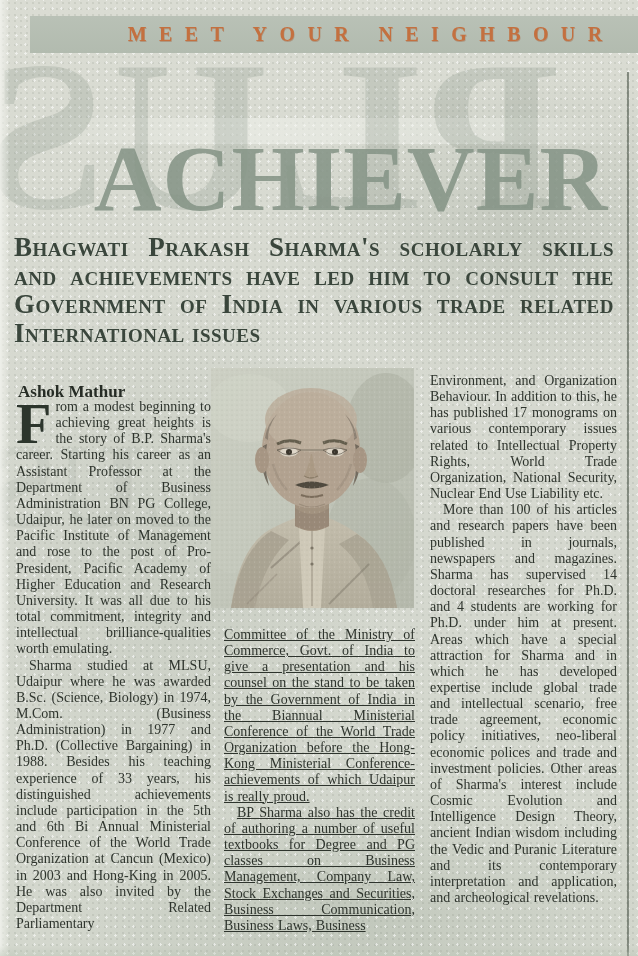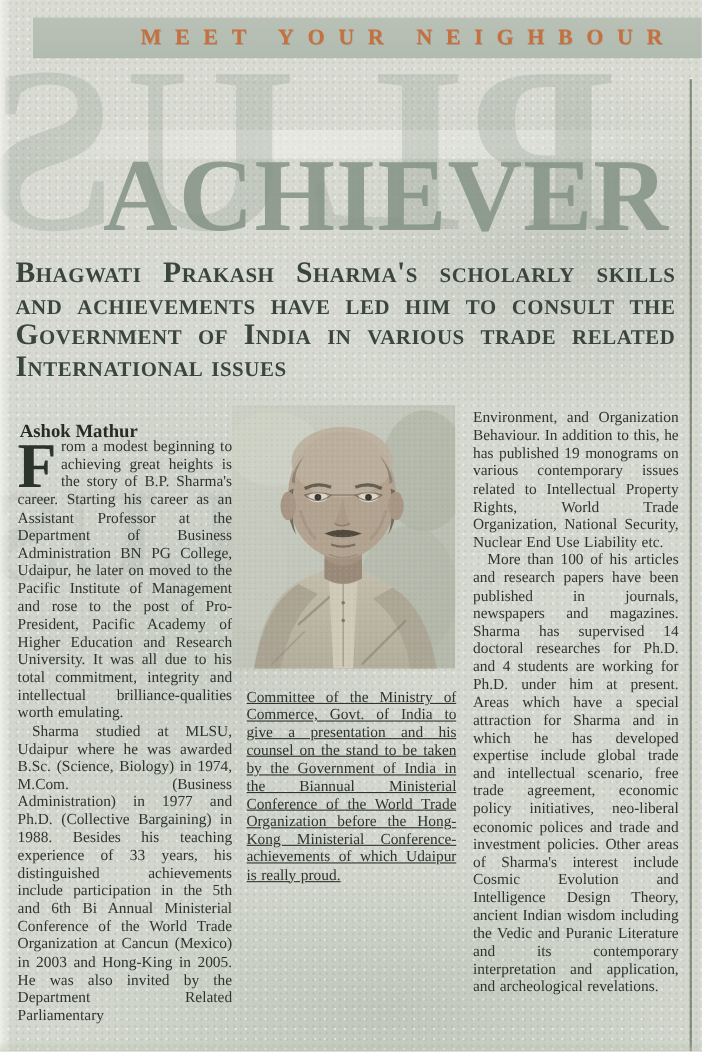--- a/index.html
+++ b/index.html
@@ -300,24 +300,25 @@
     </svg>
   </figure>
 
   <div class="col col-left">
     <p><span class="dropcap">F</span><span>rom a modest beginning to achieving great heights is the story of B.P. Sharma's career. Starting his career as an Assistant Professor at the Department of Business Administration BN PG College, Udaipur, he later on moved to the Pacific Institute of Management and rose to the post of Pro-President, Pacific Academy of Higher Education and Research University. It was all due to his total commitment, integrity and intellectual brilliance-qualities worth emulating.</span></p>
     <p class="indent">Sharma studied at MLSU, Udaipur where he was awarded B.Sc. (Science, Biology) in 1974, M.Com. (Business Administration) in 1977 and Ph.D. (Collective Bargaining) in 1988. Besides his teaching experience of 33 years, his distinguished achievements include participation in the 5th and 6th Bi Annual Ministerial Conference of the World Trade Organization at Cancun (Mexico) in 2003 and Hong-King in 2005. He was also invited by the Department Related Parliamentary</p>
   </div>
 
   <div class="col col-middle">
     <p>Committee of the Ministry of Commerce, Govt. of India to give a presentation and his counsel on the stand to be taken by the Government of India in the Biannual Ministerial Conference of the World Trade Organization before the Hong-Kong Ministerial Conference- achievements of which Udaipur is really proud.</p>
+    <p class="indent">BP Sharma also has the credit of authoring a number of useful textbooks for Degree and PG classes on Business Management, Company Law, Stock Exchanges and Securities, Business Communication, Business Laws, Business</p>
   </div>
 
   <div class="col col-right">
-    <p>Environment, and Organization Behaviour. In addition to this, he has published 19 monograms on various contemporary issues related to Intellectual Property Rights, World Trade Organization, National Security, Nuclear End Use Liability etc.</p>
+    <p>Environment, and Organization Behaviour. In addition to this, he has published 17 monograms on various contemporary issues related to Intellectual Property Rights, World Trade Organization, National Security, Nuclear End Use Liability etc.</p>
     <p class="indent">More than 100 of his articles and research papers have been published in journals, newspapers and magazines. Sharma has supervised 14 doctoral researches for Ph.D. and 4 students are working for Ph.D. under him at present. Areas which have a special attraction for Sharma and in which he has developed expertise include global trade and intellectual scenario, free trade agreement, economic policy initiatives, neo-liberal economic polices and trade and investment policies. Other areas of Sharma's interest include Cosmic Evolution and Intelligence Design Theory, ancient Indian wisdom including the Vedic and Puranic Literature and its contemporary interpretation and application, and archeological revelations.</p>
   </div>
 
   <div class="rule-right"></div>
   <div class="edge-left"></div>
   <div class="edge-bottom"></div>
 
 </div>
 
 </body></html>

